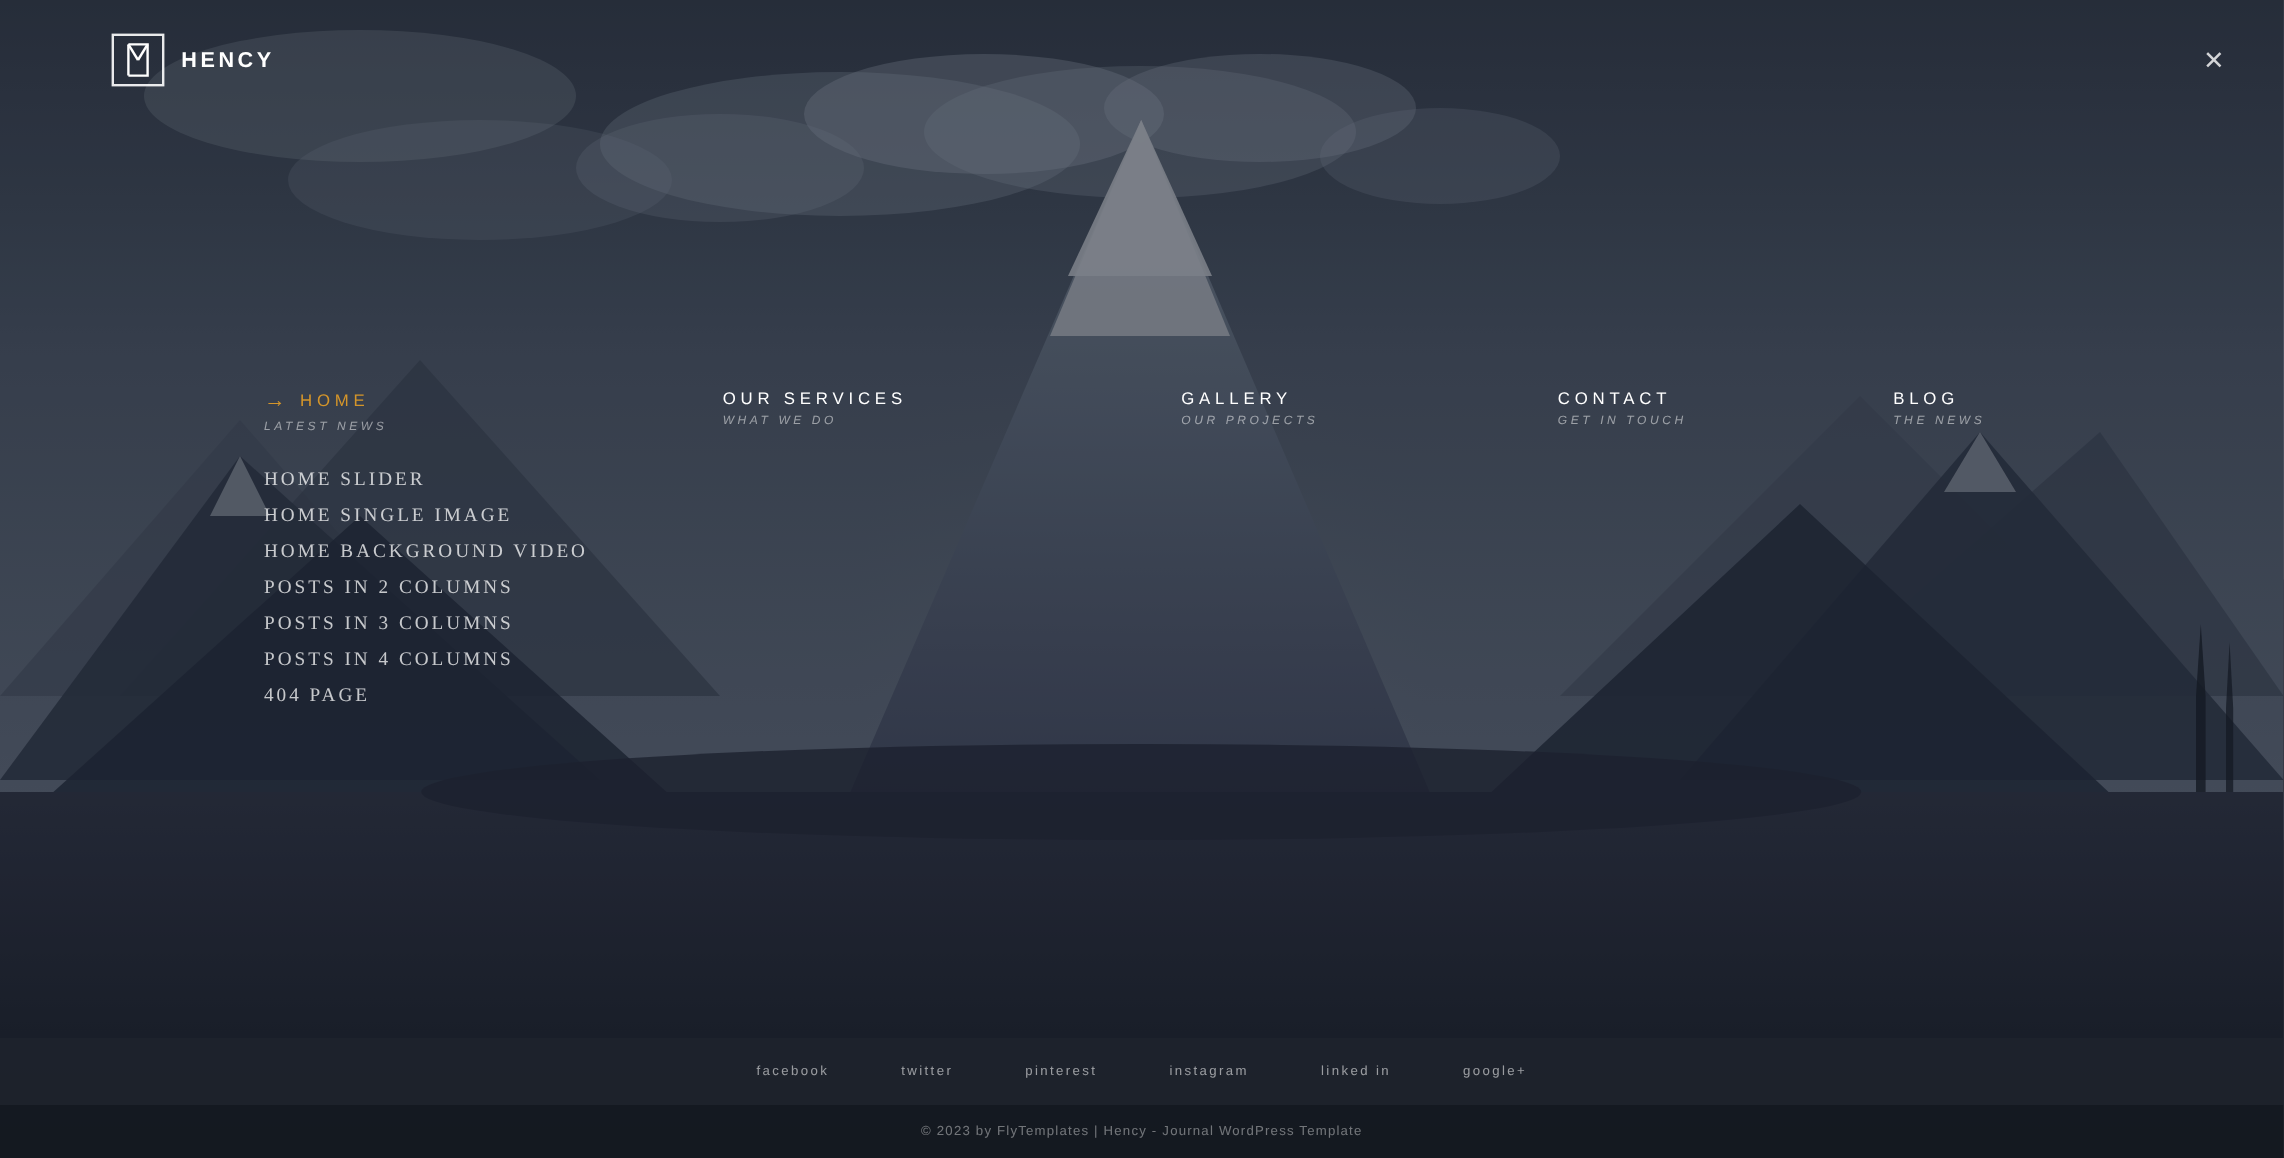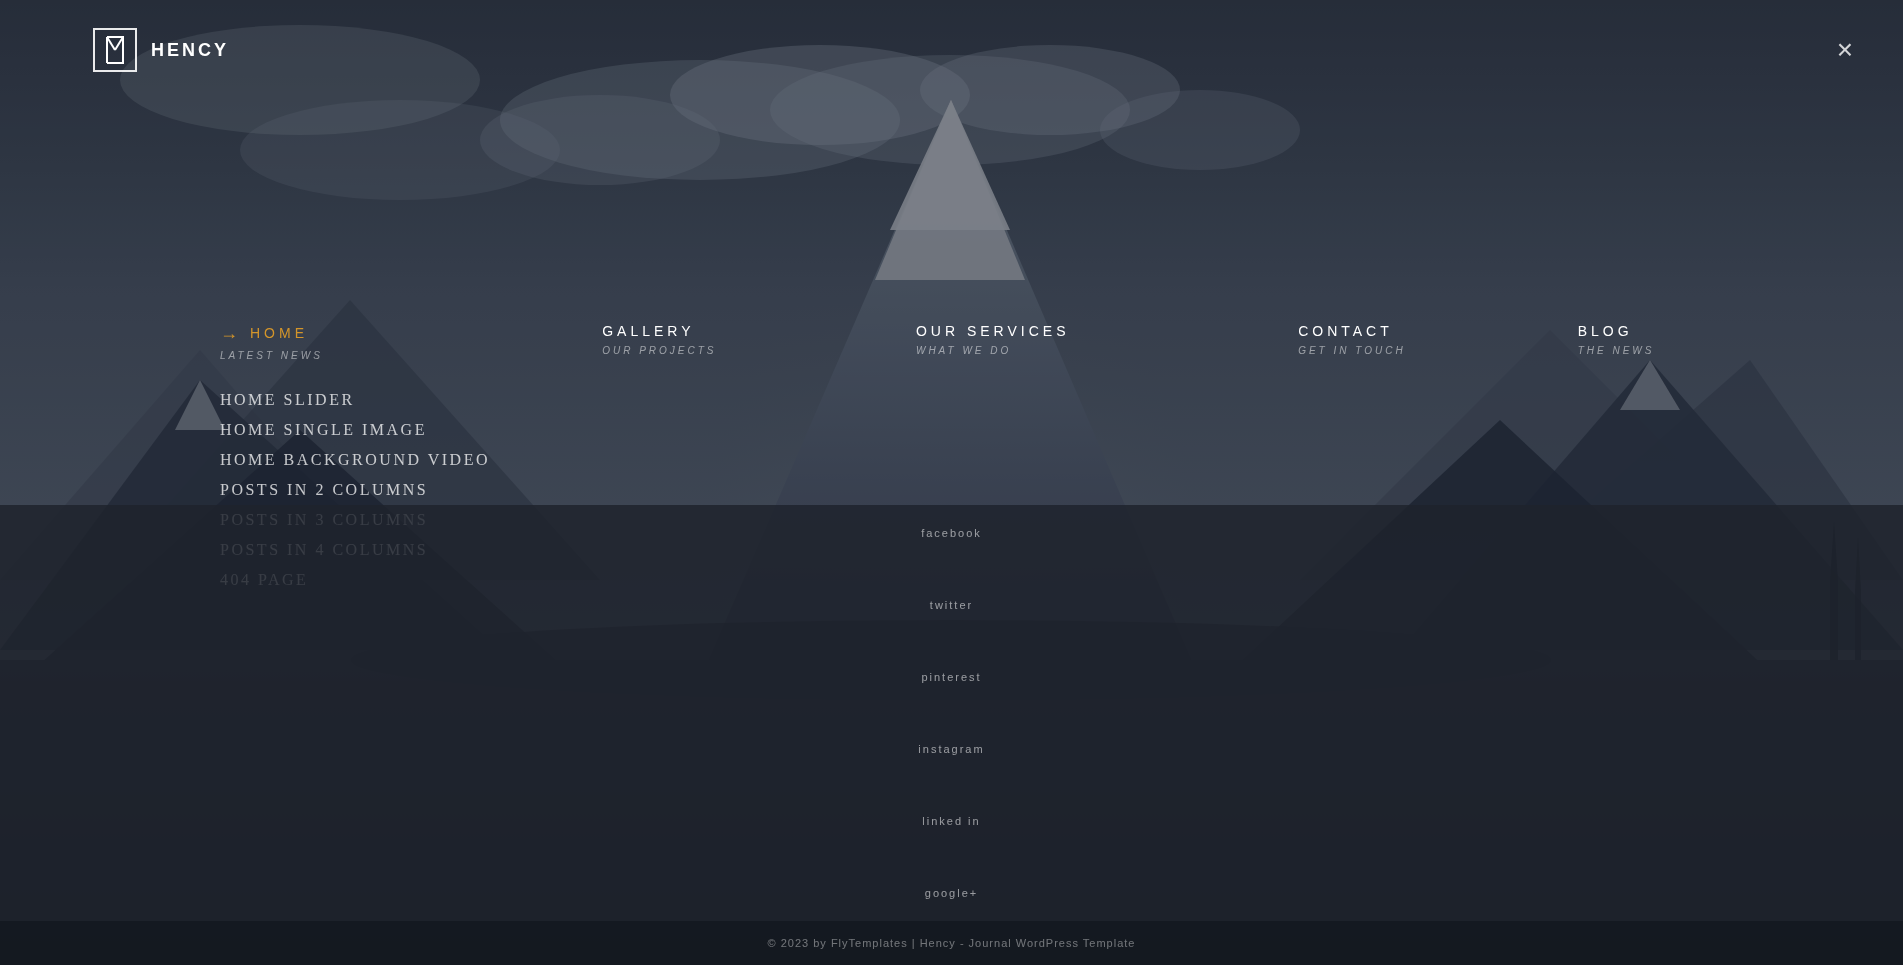--- a/index.html
+++ b/index.html
@@ -174,21 +174,20 @@
       z-index: 10;
     }
 
     .footer-social {
       background: rgba(30, 35, 45, 0.85);
       padding: 22px 0;
       display: flex;
       align-items: center;
       justify-content: center;
       gap: 60px;
-      flex-direction: column;
     }
 
     .social-link {
       color: rgba(255,255,255,0.55);
       font-size: 11px;
       letter-spacing: 2px;
       text-transform: lowercase;
       cursor: pointer;
     }
 
@@ -310,32 +309,32 @@
         <li class="nav-sub-item">HOME SINGLE IMAGE</li>
         <li class="nav-sub-item">HOME BACKGROUND VIDEO</li>
         <li class="nav-sub-item">POSTS IN 2 COLUMNS</li>
         <li class="nav-sub-item">POSTS IN 3 COLUMNS</li>
         <li class="nav-sub-item">POSTS IN 4 COLUMNS</li>
         <li class="nav-sub-item">404 PAGE</li>
       </ul>
     </div>
 
 
+    <div class="nav-col">
+      <div class="nav-main-link">
+        <span class="nav-title">OUR SERVICES</span>
+      </div>
+      <div class="nav-subtitle">WHAT WE DO</div>
+    </div>
+
     <div class="nav-col" style="flex:0.8;">
       <div class="nav-main-link">
         <span class="nav-title">GALLERY</span>
       </div>
       <div class="nav-subtitle">OUR PROJECTS</div>
-    </div>
-
-    <div class="nav-col">
-      <div class="nav-main-link">
-        <span class="nav-title">OUR SERVICES</span>
-      </div>
-      <div class="nav-subtitle">WHAT WE DO</div>
     </div>
 
     <div class="nav-col" style="flex:0.7;">
       <div class="nav-main-link">
         <span class="nav-title">CONTACT</span>
       </div>
       <div class="nav-subtitle">GET IN TOUCH</div>
     </div>
 
     <div class="nav-col" style="flex:0.6;">

